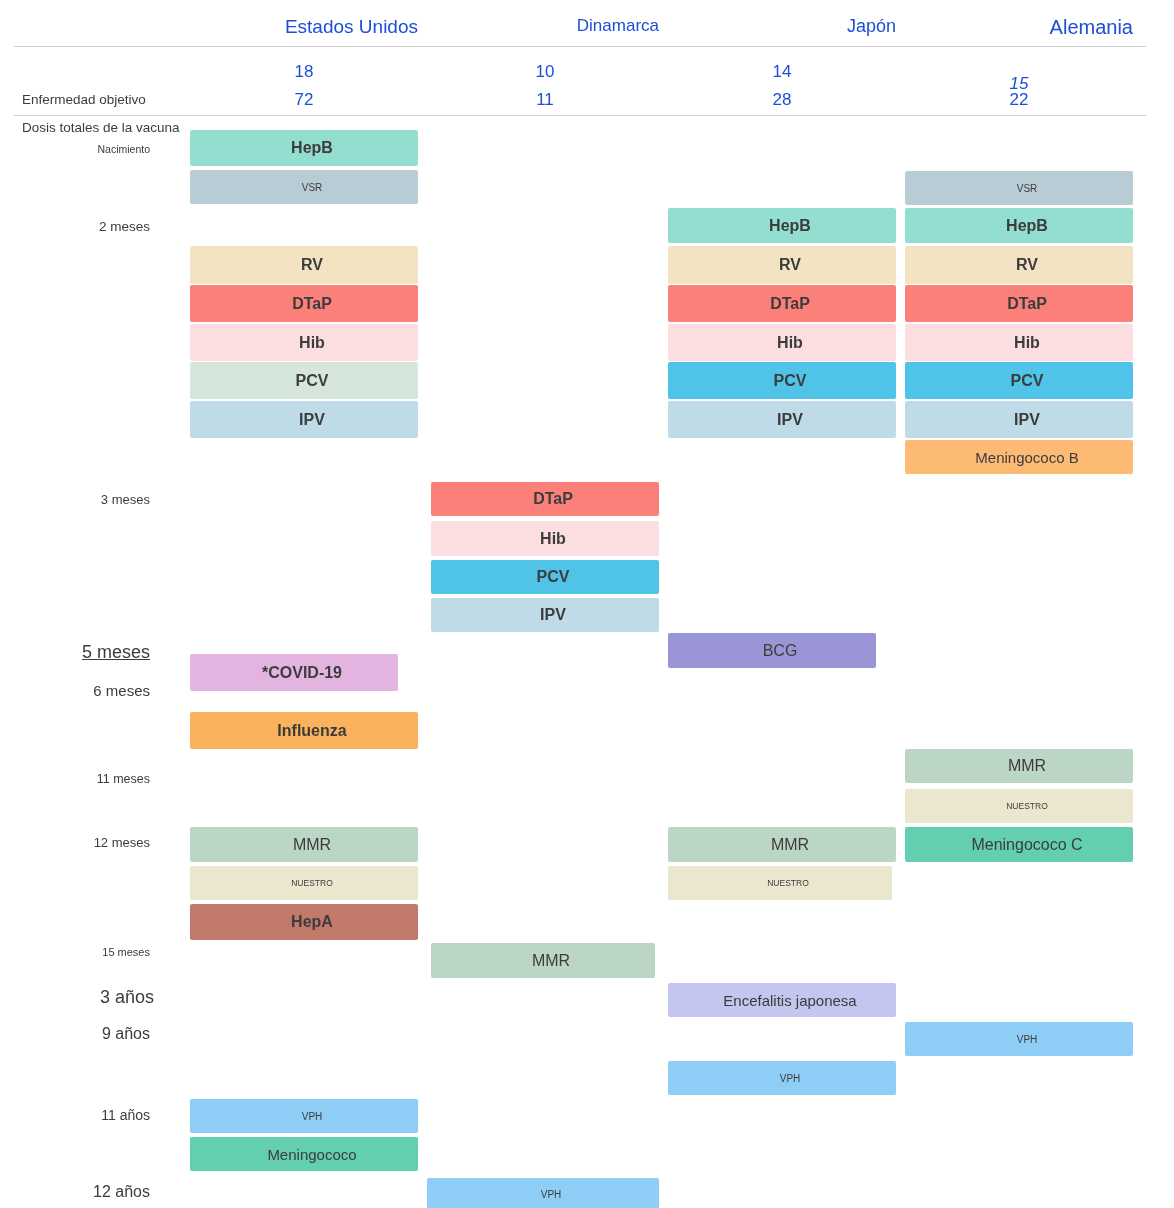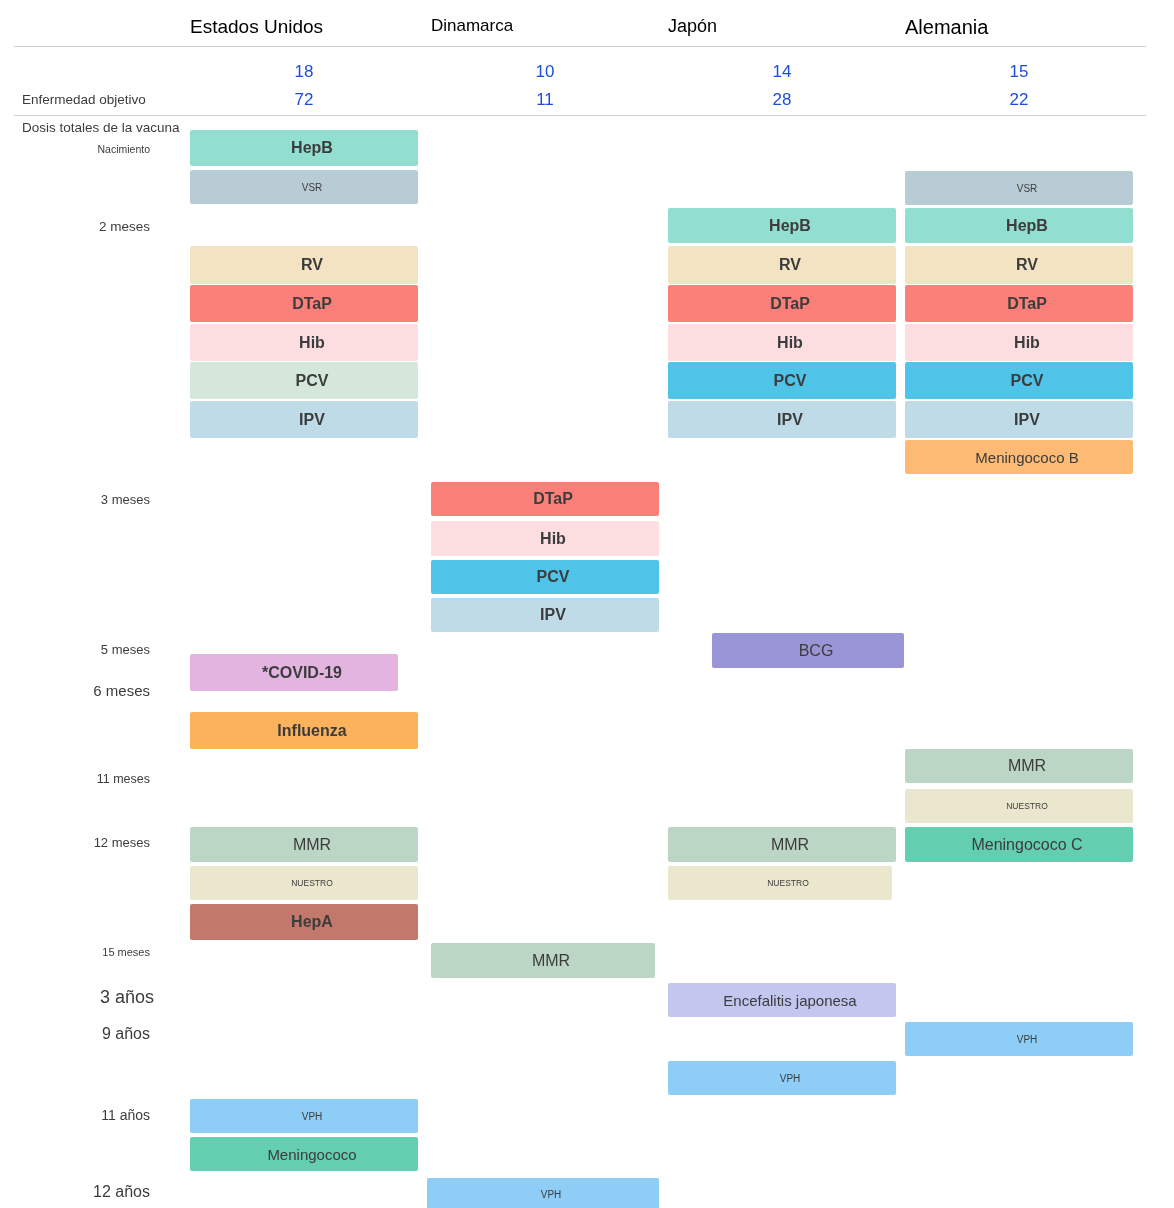--- a/index.html
+++ b/index.html
@@ -19,23 +19,23 @@
   
   .country-header {
     position: absolute;
     top: 8px;
     left: 0;
     width: 1174px;
     height: 36px;
   }
   .country-name {
     position: absolute;
-    text-align: left;
+    text-align: right;
     font-size: 19px;
-    color: #000000;
+    color: #1d4ed8;
     white-space: nowrap;
   }
 
   .hrule {
     position: absolute;
     left: 14px;
     width: 1132px;
     height: 1px;
     background: #cfcfcf;
   }
@@ -89,33 +89,33 @@
   </div>
 
 <div class="hrule top"></div>
 <div class="hrule bottom"></div>
 
 <div id="summary-layer">
     <div class="summary-label" style="top: 64px;">Enfermedad objetivo</div>
     <div class="summary-value" style="left: 190px; width: 228px; top: 62px;">18</div>
     <div class="summary-value" style="left: 431px; width: 228px; top: 62px;">10</div>
     <div class="summary-value" style="left: 668px; width: 228px; top: 62px;">14</div>
-    <div class="summary-value" style="left: 905px; width: 228px; top: 62px;">15</div>
+    <div class="summary-value" style="left: 905px; width: 228px; top: 74px; font-style: italic;">15</div>
     <div class="summary-label" style="top: 92px;">Dosis totales de la vacuna</div>
     <div class="summary-value" style="left: 190px; width: 228px; top: 90px;">72</div>
     <div class="summary-value" style="left: 431px; width: 228px; top: 90px;">11</div>
     <div class="summary-value" style="left: 668px; width: 228px; top: 90px;">28</div>
     <div class="summary-value" style="left: 905px; width: 228px; top: 90px;">22</div>
   </div>
 
 <div id="age-layer">
     <div class="age-label" style="top: 143px; left: 0px; width: 150px; font-size: 10.5px;">Nacimiento</div>
     <div class="age-label" style="top: 219px; left: 0px; width: 150px; font-size: 13.5px;">2 meses</div>
     <div class="age-label" style="top: 492px; left: 0px; width: 150px; font-size: 13px;">3 meses</div>
-    <div class="age-label" style="top: 642px; left: 0px; width: 150px; font-size: 13px;">5 meses</div>
+    <div class="age-label" style="top: 642px; left: 0px; width: 150px; font-size: 18px; text-decoration: underline;">5 meses</div>
     <div class="age-label" style="top: 682px; left: 0px; width: 150px; font-size: 15px;">6 meses</div>
     <div class="age-label" style="top: 760px; left: 0px; width: 150px; font-size: 12.5px; margin-top: 12px;">11 meses</div>
     <div class="age-label" style="top: 835px; left: 0px; width: 150px; font-size: 13px;">12 meses</div>
     <div class="age-label" style="top: 946px; left: 0px; width: 150px; font-size: 11px;">15 meses</div>
     <div class="age-label" style="top: 987px; left: 4px; width: 150px; font-size: 18px;">3 años</div>
     <div class="age-label" style="top: 1025px; left: 0px; width: 150px; font-size: 16px;">9 años</div>
     <div class="age-label" style="top: 1107px; left: 0px; width: 150px; font-size: 14px;">11 años</div>
     <div class="age-label" style="top: 1183px; left: 0px; width: 150px; font-size: 16px;">12 años</div>
   </div>
 
@@ -191,21 +191,21 @@
     </div>
     <div class="bar" style="left: 668px; top: 324px; width: 228px; height: 37px; background: rgb(252, 222, 225); font-size: 16px; font-weight: bold;">
       <span>Hib</span>
     </div>
     <div class="bar" style="left: 668px; top: 362px; width: 228px; height: 37px; background: rgb(79, 195, 232); font-size: 16px; font-weight: bold;">
       <span>PCV</span>
     </div>
     <div class="bar" style="left: 668px; top: 401px; width: 228px; height: 37px; background: rgb(190, 219, 231); font-size: 16px; font-weight: bold;">
       <span>IPV</span>
     </div>
-    <div class="bar" style="left: 668px; top: 633px; width: 192px; height: 35px; background: rgb(154, 149, 214); font-size: 16px; font-weight: normal; margin-left: 44px;">
+    <div class="bar" style="left: 668px; top: 633px; width: 208px; height: 35px; background: rgb(154, 149, 214); font-size: 16px; font-weight: normal;">
       <span>BCG</span>
     </div>
     <div class="bar" style="left: 668px; top: 827px; width: 228px; height: 35px; background: rgb(188, 214, 197); font-size: 16px; font-weight: normal;">
       <span>MMR</span>
     </div>
     <div class="bar" style="left: 668px; top: 866px; width: 224px; height: 34px; background: rgb(235, 231, 207); font-size: 8.5px; font-weight: normal;">
       <span>NUESTRO</span>
     </div>
     <div class="bar" style="left: 668px; top: 983px; width: 228px; height: 34px; background: rgb(195, 198, 239); font-size: 15px; font-weight: normal;">
       <span>Encefalitis japonesa</span>

